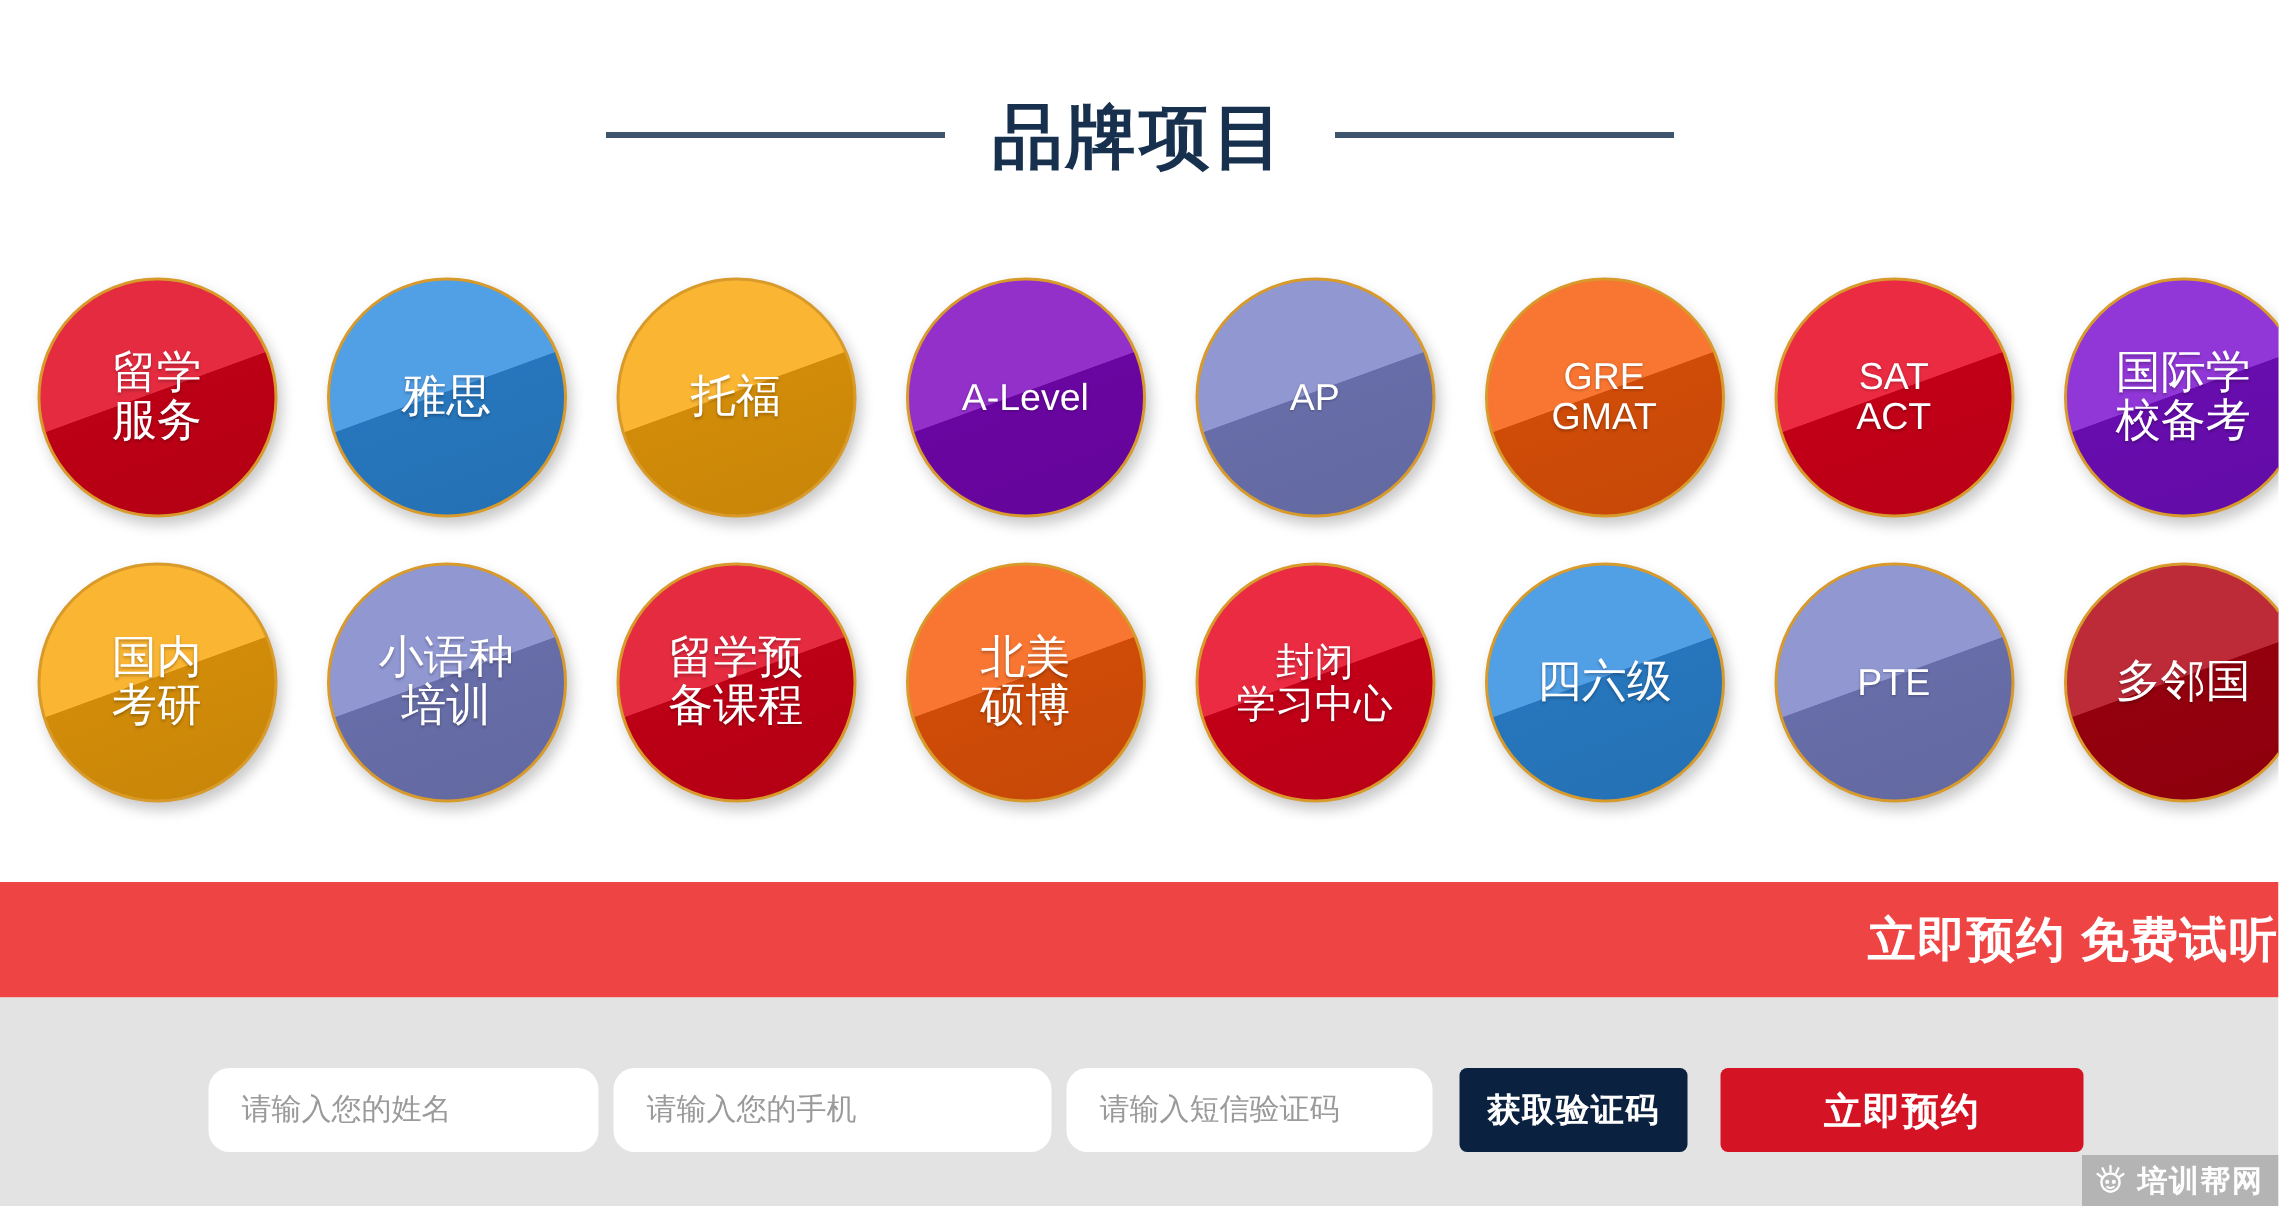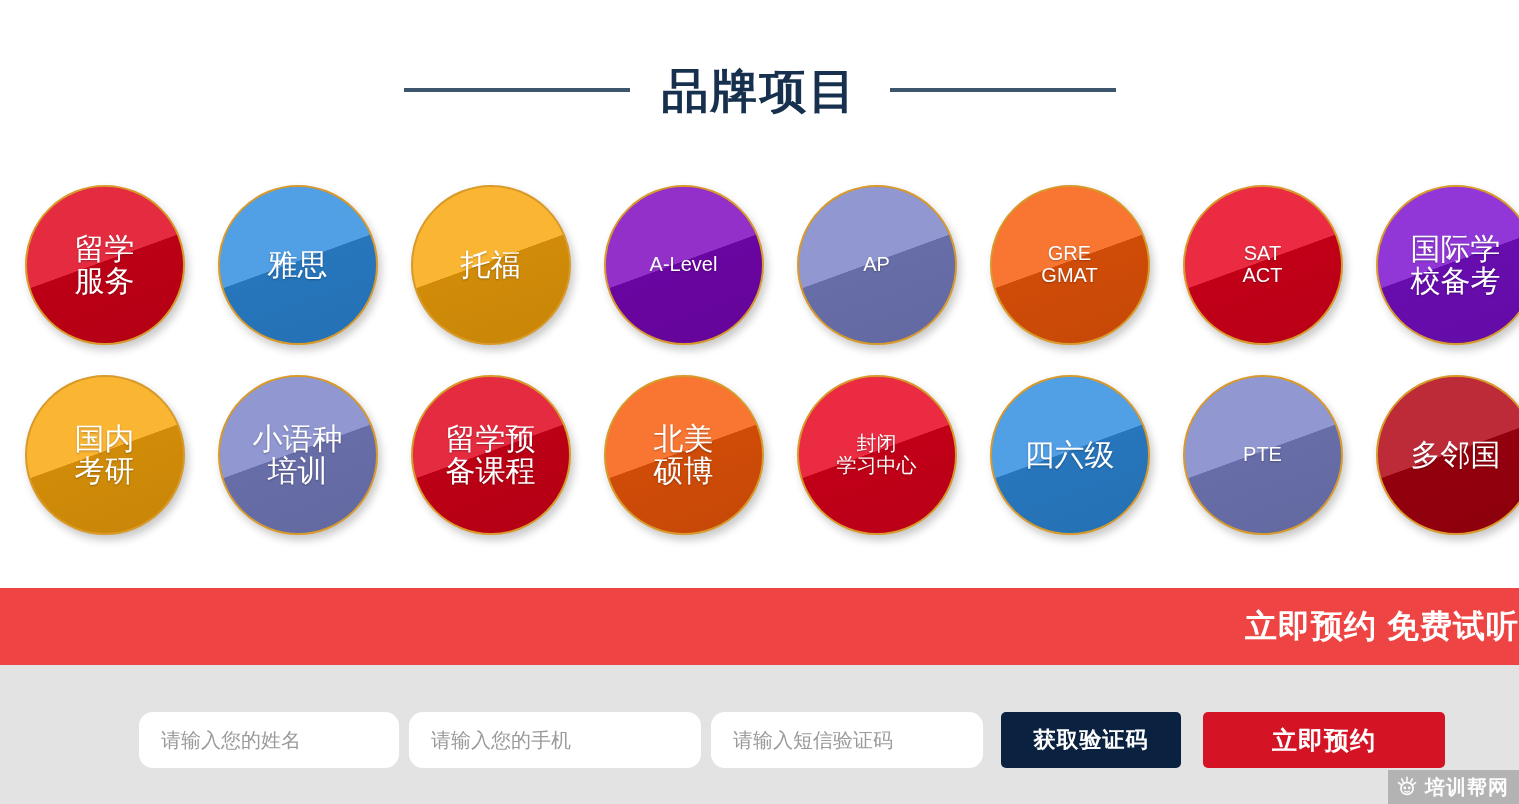--- a/index.html
+++ b/index.html
@@ -91,22 +91,22 @@
   .circle-label {
     position: relative;
     z-index: 2;
     color: #ffffff;
     font-size: 30px;
     line-height: 1.08;
     font-weight: 400;
     white-space: nowrap;
     text-shadow: 0 1px 2px rgba(0,0,0,0.28);
   }
-  .circle-label.latin { font-size: 20px; letter-spacing: 0px; }
-  .circle-label.wide  { font-size: 20px; }
+  .circle-label.latin { font-size: 25px; letter-spacing: 0px; }
+  .circle-label.wide  { font-size: 26px; }
 
   
   .cta-banner {
     margin-top: 38px;
     width: 1519px;
     height: 77px;
     background: #ef4444;
     display: flex;
     align-items: center;
     justify-content: flex-end;
@@ -136,34 +136,34 @@
     border-radius: 14px;
     font-size: 20px;
     color: #0f172a;
     padding: 0 22px;
     font-family: "Liberation Sans", "DejaVu Sans", sans-serif;
     outline: none;
   }
   .form-input::placeholder { color: #9a9a9a; }
   .input-name { width: 260px; }
   .input-phone { width: 292px; }
-  .input-code  { width: 272px; }
+  .input-code  { width: 244px; }
 
   .btn {
     height: 56px;
     border: none;
     border-radius: 5px;
     font-size: 22px;
     font-weight: bold;
     color: #ffffff;
     cursor: pointer;
     font-family: "Liberation Sans", "DejaVu Sans", sans-serif;
     letter-spacing: 1px;
   }
-  .btn-code   { width: 180px; background: #0a2240; margin-left: 8px; }
+  .btn-code   { width: 152px; background: #0a2240; margin-left: 8px; }
   .btn-submit { width: 242px; background: #d41425; margin-left: 12px; font-size: 25px; }
 
   
   .watermark {
     position: absolute;
     right: 0;
     bottom: 0;
     background: #b0b0b0;
     color: #ffffff;
     height: 34px;

